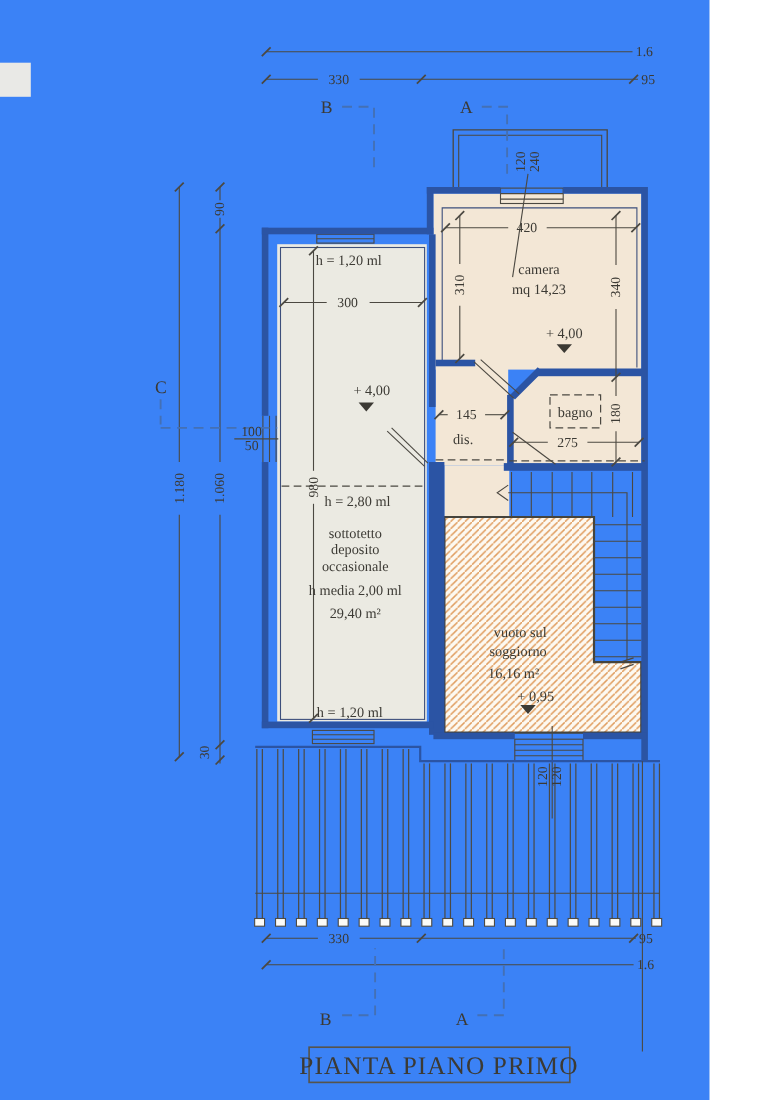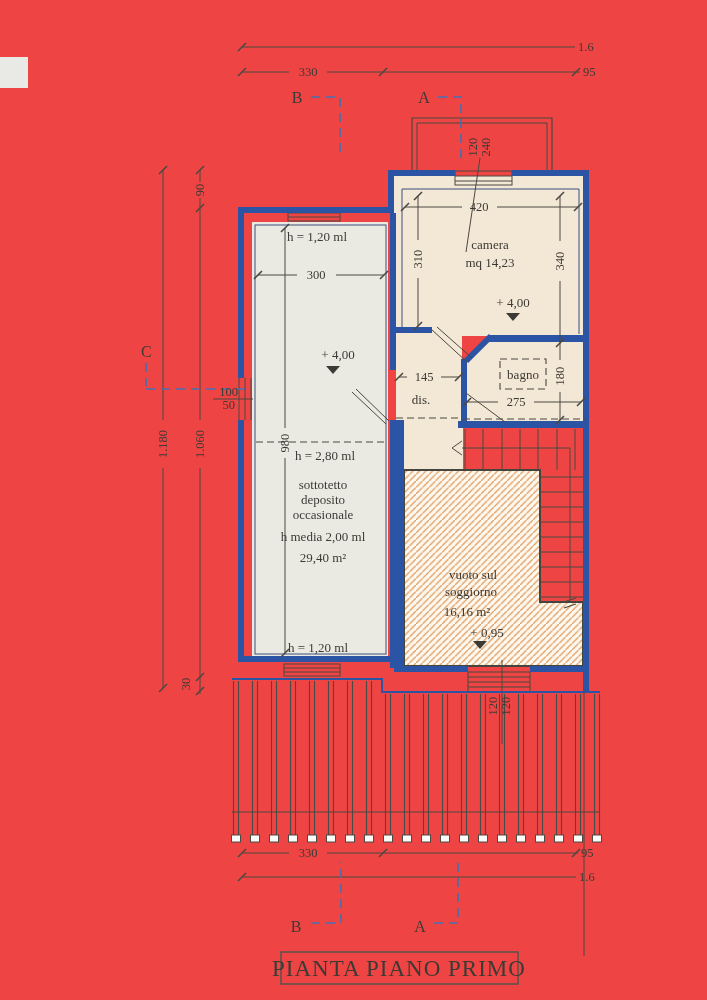--- a/index.html
+++ b/index.html
@@ -1,16 +1,16 @@
 <!DOCTYPE html>
 <html><head>
 <meta charset="utf-8">
 <style>
   html,body{margin:0;padding:0;background:#ffffff}
-  .stage{position:relative;width:707px;height:1000px;background:#ef4444;overflow:hidden}
+  .stage{position:relative;width:645px;height:1000px;background:#3b82f6;overflow:hidden}
   svg{position:absolute;left:0;top:0}
   text{font-family:"Liberation Serif",serif;fill:#3c3a34}
   .dim{font-size:12.5px}
   .dimv{font-size:12.5px}
   .rm{font-size:13px}
   .seclab{font-size:16px}
   .ttl{font-size:23px;letter-spacing:1px}
   .dimline{stroke:#4b4841;stroke-width:1;fill:none}
   .tick{stroke:#4b4841;stroke-width:1.6}
   .thin{stroke:#4b4841;stroke-width:1;fill:none}

